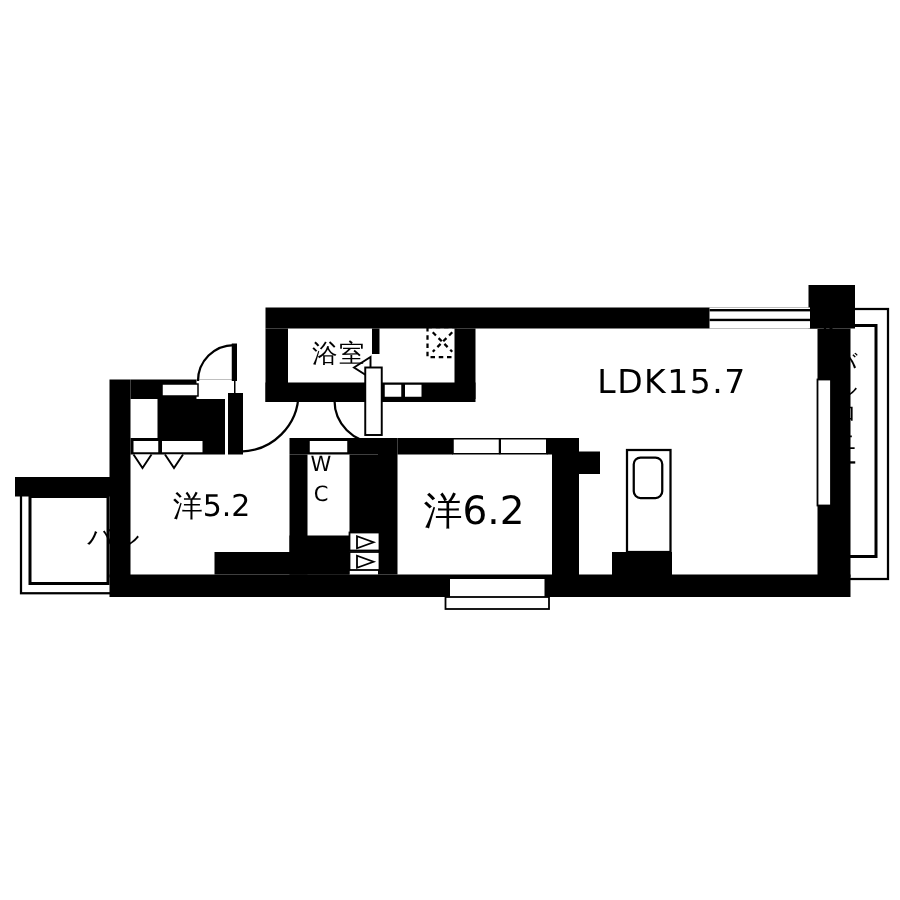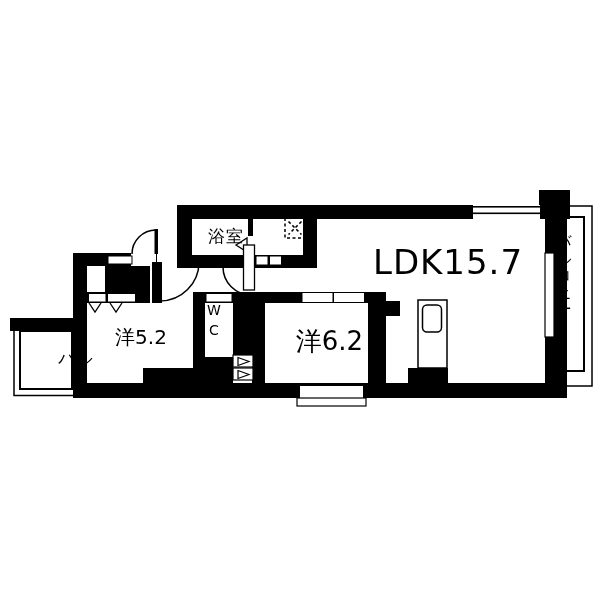--- a/index.html
+++ b/index.html
@@ -1,23 +1,23 @@
 <!DOCTYPE html>
 <html><head>
 <meta charset="utf-8">
 <style>
   html,body{margin:0;padding:0;background:#ffffff;}
   .stage{position:relative;width:600px;height:600px;background:#ffffff;overflow:hidden;
          font-family:"DejaVu Sans","Liberation Sans",sans-serif;}
   .plan-svg{position:absolute;left:0;top:0;}
   .label{position:absolute;color:#000;line-height:1;white-space:nowrap;}
-  .label-ldk{left:368px;top:245px;width:160px;font-size:34px;text-align:center;letter-spacing:1px;}
+  .label-ldk{left:368px;top:245px;width:160px;font-size:22px;text-align:center;letter-spacing:1px;}
   .label-bath{left:188px;top:228px;width:56px;font-size:17px;text-align:right;letter-spacing:1px;}
   .label-room-a{left:94px;top:327px;width:94px;font-size:20px;text-align:center;}
-  .label-room-b{left:269px;top:328px;width:94px;font-size:26px;text-align:right;}
+  .label-room-b{left:269px;top:328px;width:94px;font-size:26px;text-align:center;}
   .label-wc{left:207px;top:302px;height:54px;font-size:14px;
             writing-mode:vertical-lr;text-orientation:upright;letter-spacing:4px;}
   .label-balcony{left:556px;top:224px;height:148px;font-size:15px;
                  writing-mode:vertical-rl;text-orientation:upright;letter-spacing:2px;}
   .label-balcony-small{left:21px;top:350px;width:72px;font-size:17px;text-align:right;}
 </style>
 </head>
 <body>
 
 <div class="stage">

